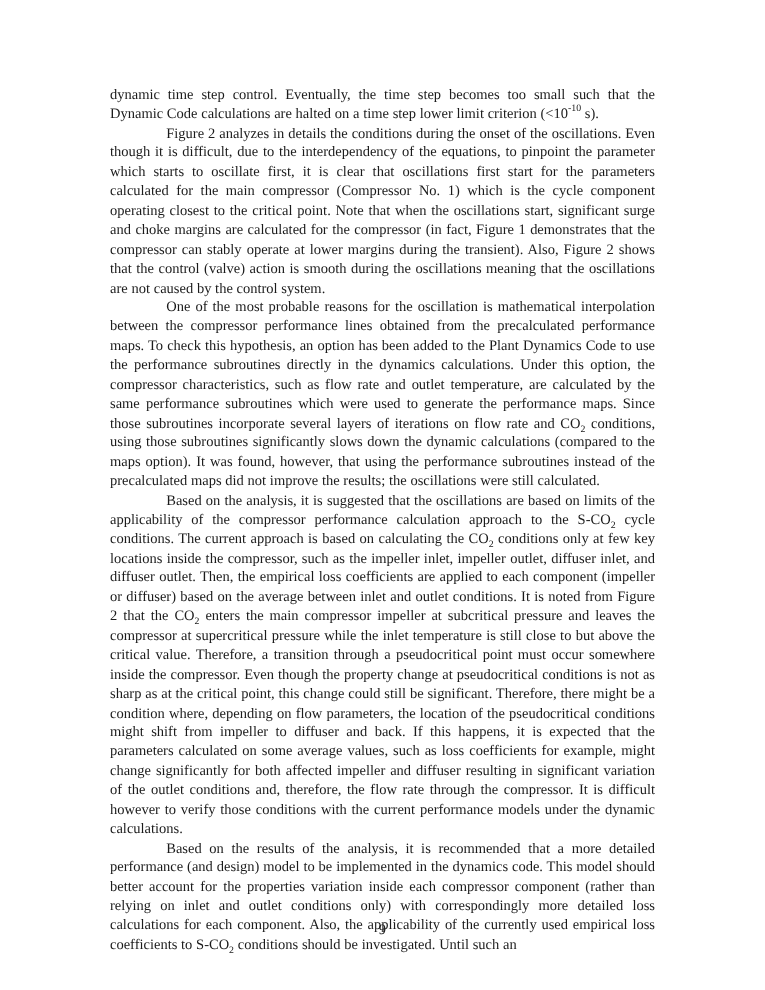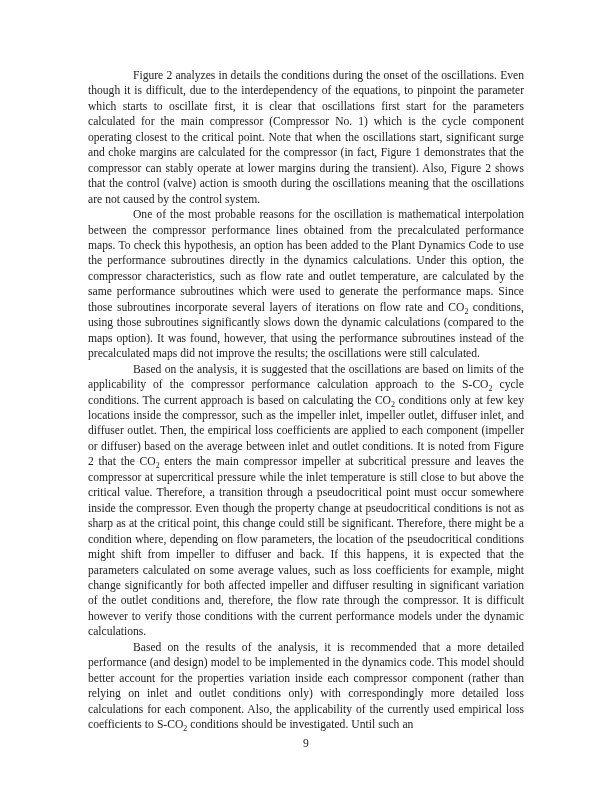--- a/index.html
+++ b/index.html
@@ -58,20 +58,21 @@
     font-family: "Liberation Serif", "DejaVu Serif", serif;
     color: #1b1b1b;
   }
 </style>
 </head>
 <body>
 
 <div class="page">
 
   <div class="body-col">
+    <p class="para noindent">dynamic time step control. Eventually, the time step becomes too small such that the Dynamic Code calculations are halted on a time step lower limit criterion (&lt;10<sup>-10</sup> s).</p>
     <p class="para">Figure 2 analyzes in details the conditions during the onset of the oscillations. Even though it is difficult, due to the interdependency of the equations, to pinpoint the parameter which starts to oscillate first, it is clear that oscillations first start for the parameters calculated for the main compressor (Compressor No. 1) which is the cycle component operating closest to the critical point. Note that when the oscillations start, significant surge and choke margins are calculated for the compressor (in fact, Figure 1 demonstrates that the compressor can stably operate at lower margins during the transient). Also, Figure 2 shows that the control (valve) action is smooth during the oscillations meaning that the oscillations are not caused by the control system.</p>
     <p class="para">One of the most probable reasons for the oscillation is mathematical interpolation between the compressor performance lines obtained from the precalculated performance maps. To check this hypothesis, an option has been added to the Plant Dynamics Code to use the performance subroutines directly in the dynamics calculations. Under this option, the compressor characteristics, such as flow rate and outlet temperature, are calculated by the same performance subroutines which were used to generate the performance maps. Since those subroutines incorporate several layers of iterations on flow rate and CO<sub>2</sub> conditions, using those subroutines significantly slows down the dynamic calculations (compared to the maps option). It was found, however, that using the performance subroutines instead of the precalculated maps did not improve the results; the oscillations were still calculated.</p>
     <p class="para">Based on the analysis, it is suggested that the oscillations are based on limits of the applicability of the compressor performance calculation approach to the S-CO<sub>2</sub> cycle conditions. The current approach is based on calculating the CO<sub>2</sub> conditions only at few key locations inside the compressor, such as the impeller inlet, impeller outlet, diffuser inlet, and diffuser outlet. Then, the empirical loss coefficients are applied to each component (impeller or diffuser) based on the average between inlet and outlet conditions. It is noted from Figure 2 that the CO<sub>2</sub> enters the main compressor impeller at subcritical pressure and leaves the compressor at supercritical pressure while the inlet temperature is still close to but above the critical value. Therefore, a transition through a pseudocritical point must occur somewhere inside the compressor. Even though the property change at pseudocritical conditions is not as sharp as at the critical point, this change could still be significant. Therefore, there might be a condition where, depending on flow parameters, the location of the pseudocritical conditions might shift from impeller to diffuser and back. If this happens, it is expected that the parameters calculated on some average values, such as loss coefficients for example, might change significantly for both affected impeller and diffuser resulting in significant variation of the outlet conditions and, therefore, the flow rate through the compressor.  It is difficult however to verify those conditions with the current performance models under the dynamic calculations.</p>
     <p class="para">Based on the results of the analysis, it is recommended that a more detailed performance (and design) model to be implemented in the dynamics code. This model should better account for the properties variation inside each compressor component (rather than relying on inlet and outlet conditions only) with correspondingly more detailed loss calculations for each component. Also, the applicability of the currently used empirical loss coefficients to S-CO<sub>2</sub> conditions should be investigated. Until such an</p>
   </div>
 
   <div class="page-number">9</div>
 
 </div>
 

